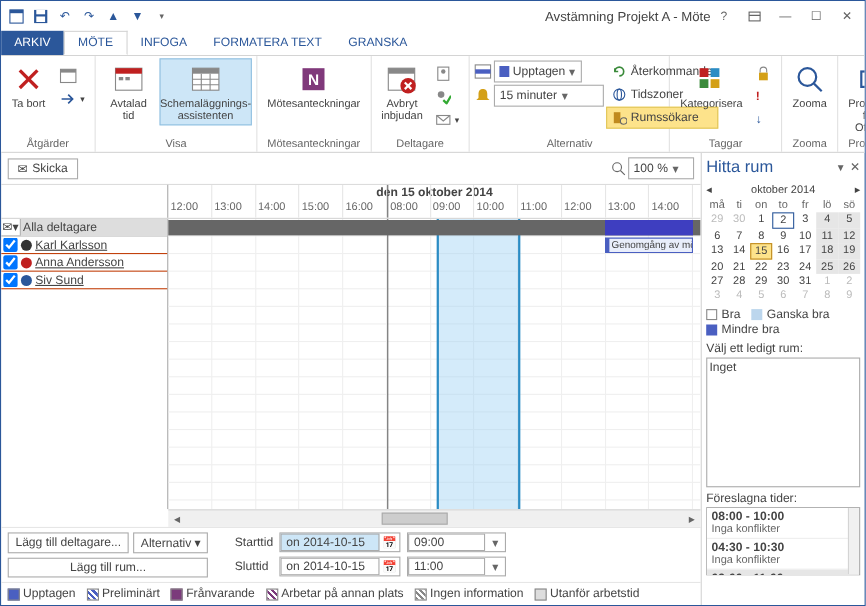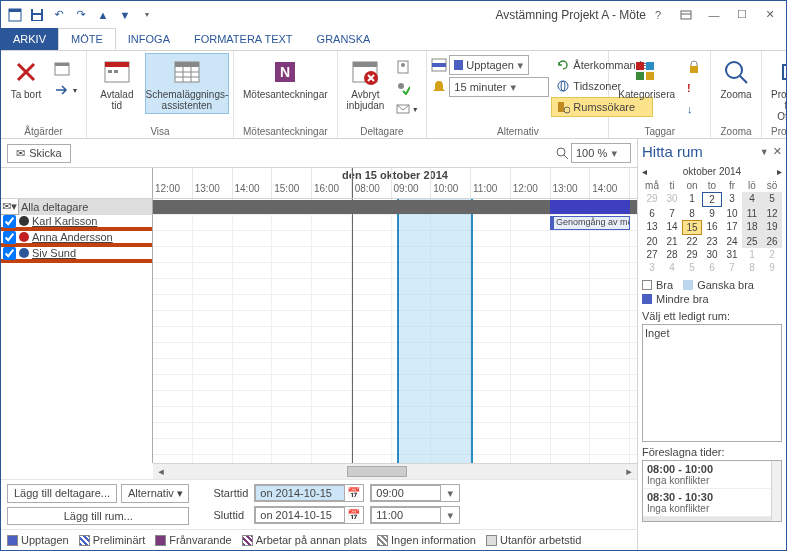--- a/index.html
+++ b/index.html
@@ -39,21 +39,21 @@
 .sched { flex:1; position:relative; overflow:hidden; display:flex; flex-direction:column;}
 .schedheader { display:flex; border-top:1px solid #d4d4d4; border-bottom:1px solid #d4d4d4; height:32px;}
 .namescol { width:152px; border-right:1px solid #ababab; }
 .timelinecols { flex:1; position:relative; overflow:hidden; }
 .dateline { position:absolute; top:0; left:50%; transform:translateX(-50%); font-weight:bold; font-size:11px; padding-top:1px;}
 .hourcells { display:flex; height:30px; }
 .hourcell { border-right:1px solid #e6e6e6; font-size:10px; color:#666; padding:15px 0 0 2px; position:relative;}
 
 .schedbody { display:flex; flex:1; overflow:hidden;}
 .namesbody { width:152px; border-right:1px solid #ababab; }
-.row { height:16px; border-bottom:4px solid #c2410c; display:flex; align-items:center; font-size:11px; padding-left:2px; }
+.row { height:16px; border-bottom:1px solid #c2410c; display:flex; align-items:center; font-size:11px; padding-left:2px; }
 .row.allrow { background:#ddd; font-weight:normal;}
 .row input[type=checkbox]{ margin-right:3px;}
 .picon { width:10px;height:10px;border-radius:50%; margin-right:3px;}
 .timebody { flex:1; position:relative; }
 .gridrows { position:absolute; inset:0; }
 .gridrows .grow { height:16px; border-bottom:1px solid #efefef; }
 .vgrid { position:absolute; inset:0; display:flex; }
 .vgrid .vcell { border-right:1px solid #efefef; position:relative;}
 .wideoverlay { position:absolute; top:0; bottom:0; background:rgba(160,210,245,.45); border-left:2px solid #2b8cc4; border-right:2px solid #2b8cc4;}
 .busybar { position:absolute; height:14px; background:#4a5fc1; top:1px; }
@@ -639,21 +639,21 @@
     </div>
     <div class="sugg">
       <div>Föreslagna tider:</div>
       <div class="sugglist">
         <div id="sugglist">
             <div class="sitem">
               <div class="stime">08:00 - 10:00</div>
               <div class="sdet">Inga konflikter</div>
             </div>
             <div class="sitem">
-              <div class="stime">08:30 - 10:30</div>
+              <div class="stime">04:30 - 10:30</div>
               <div class="sdet">Inga konflikter</div>
             </div>
             <div class="sitem sel">
               <div class="stime">09:00 - 11:00</div>
             </div>
           </div>
         <div class="sbar"></div>
       </div>
     </div>
   </div>

